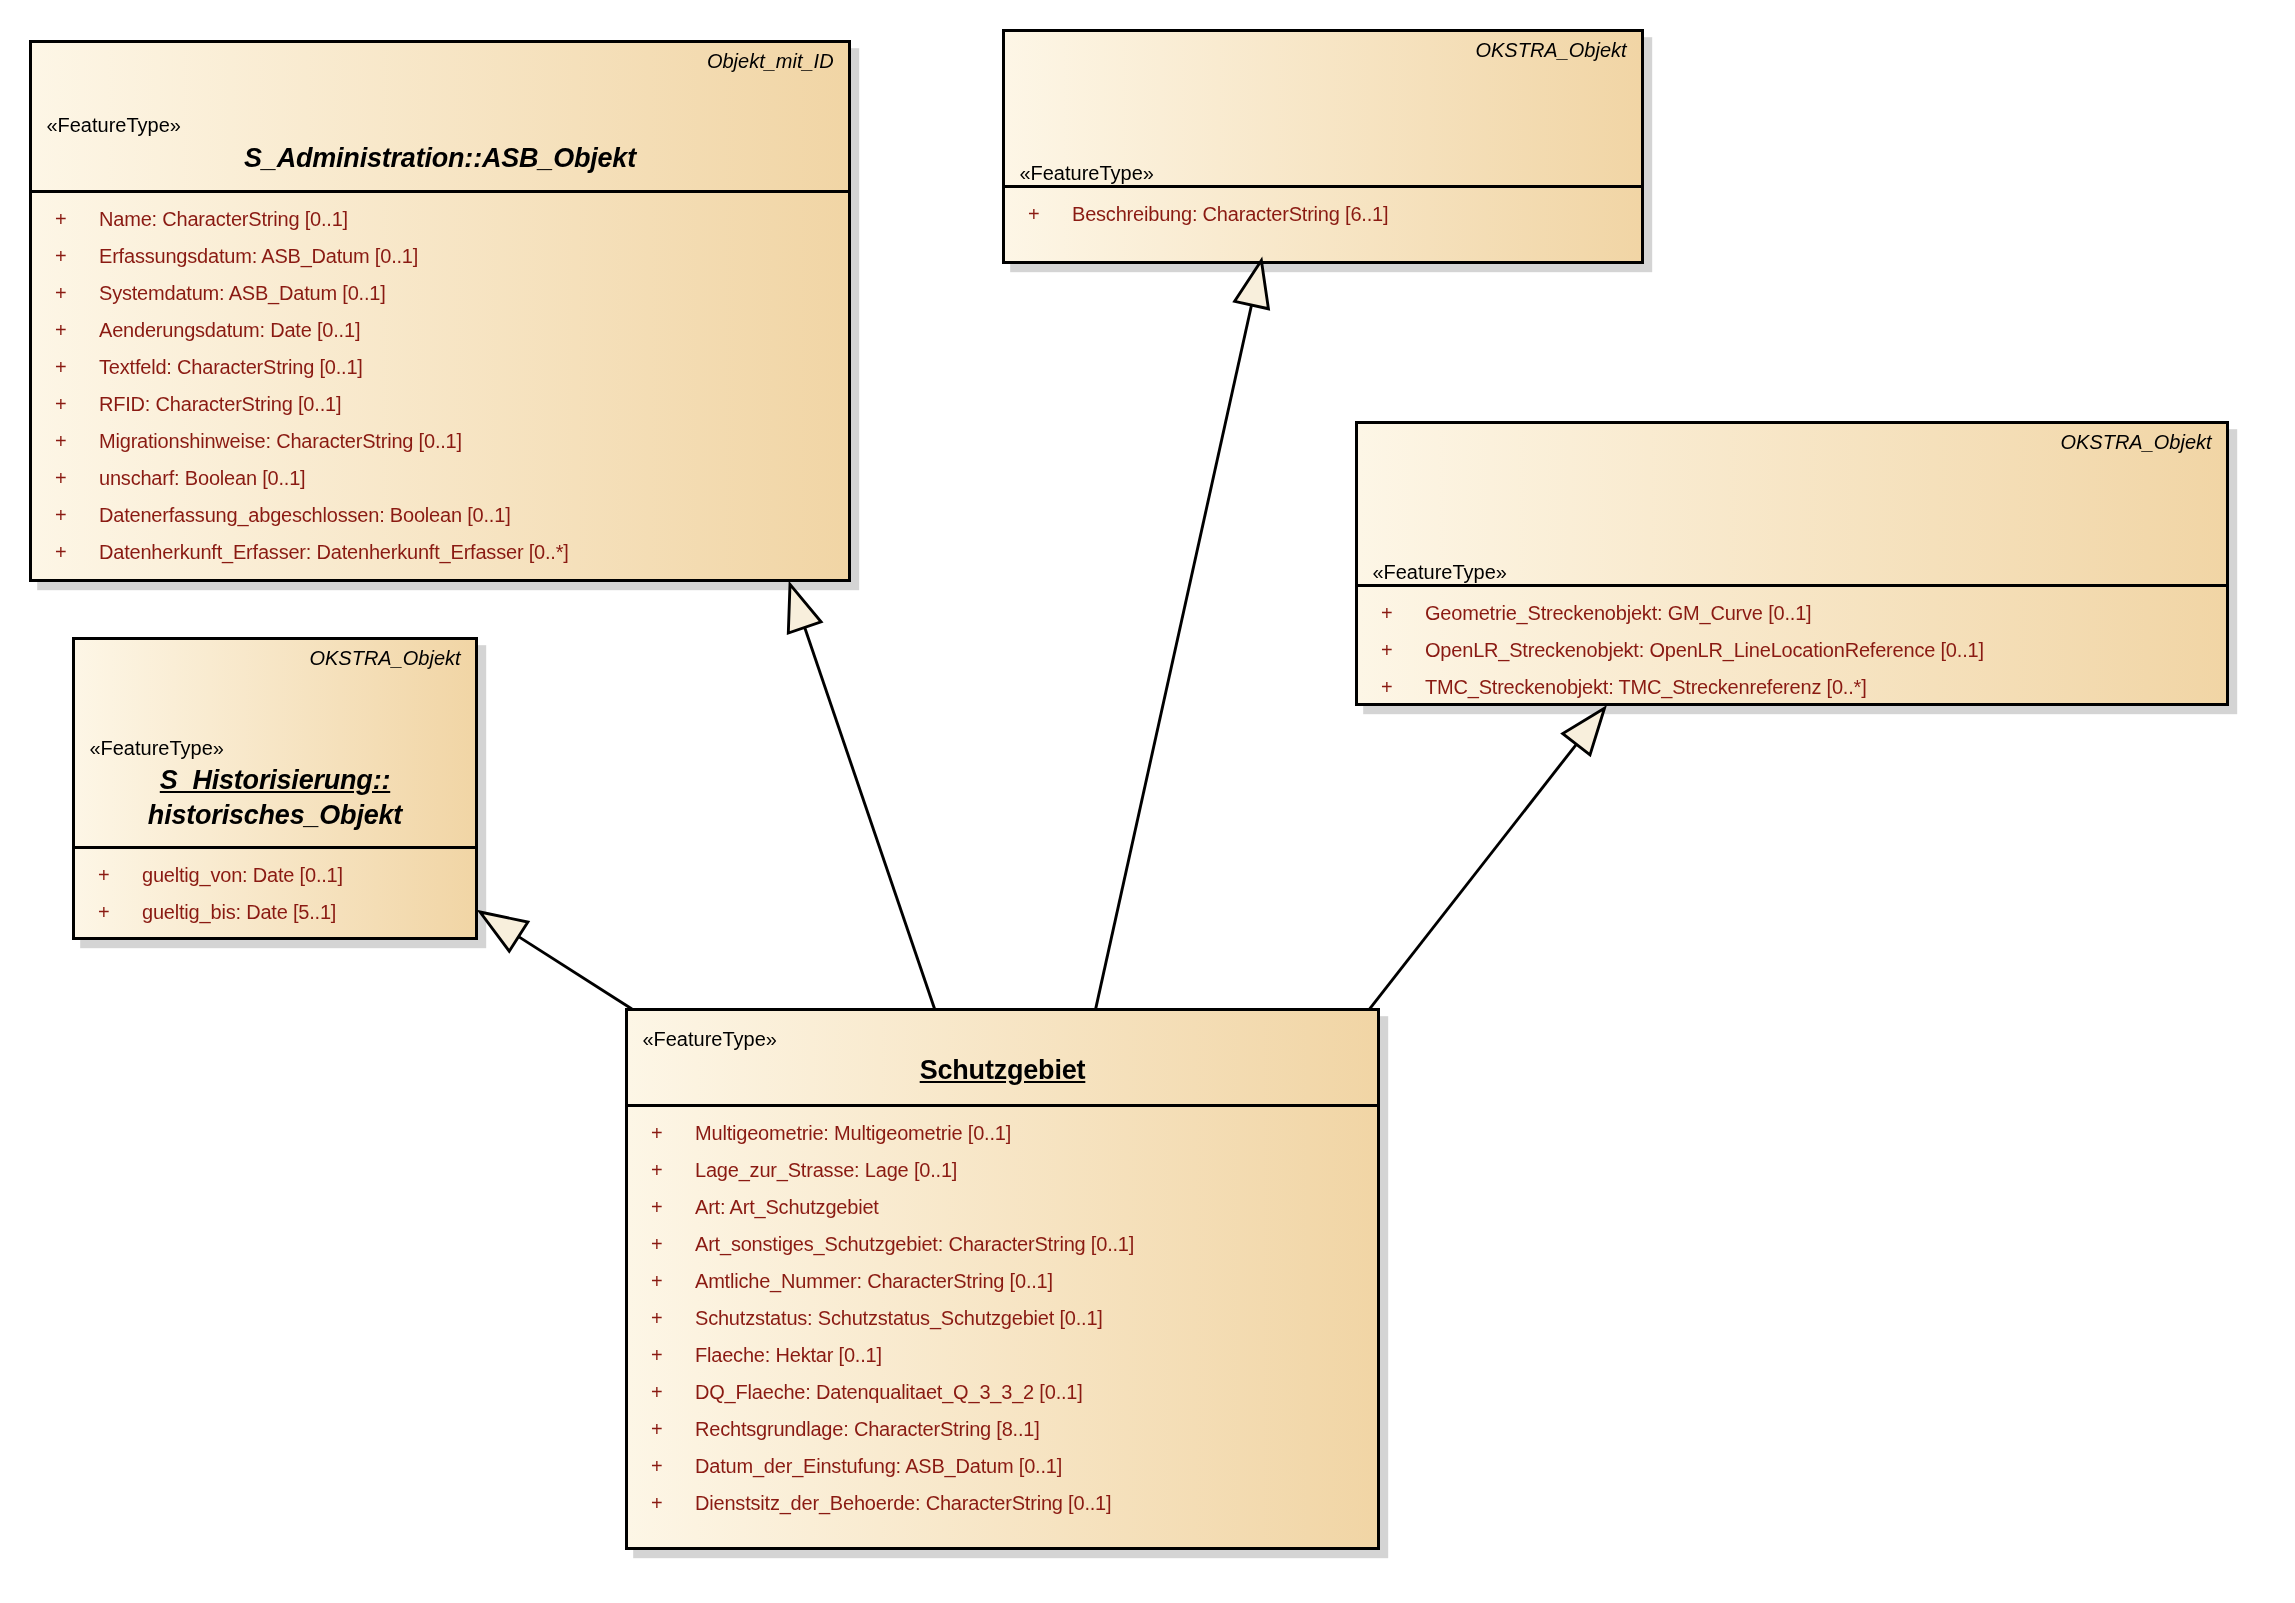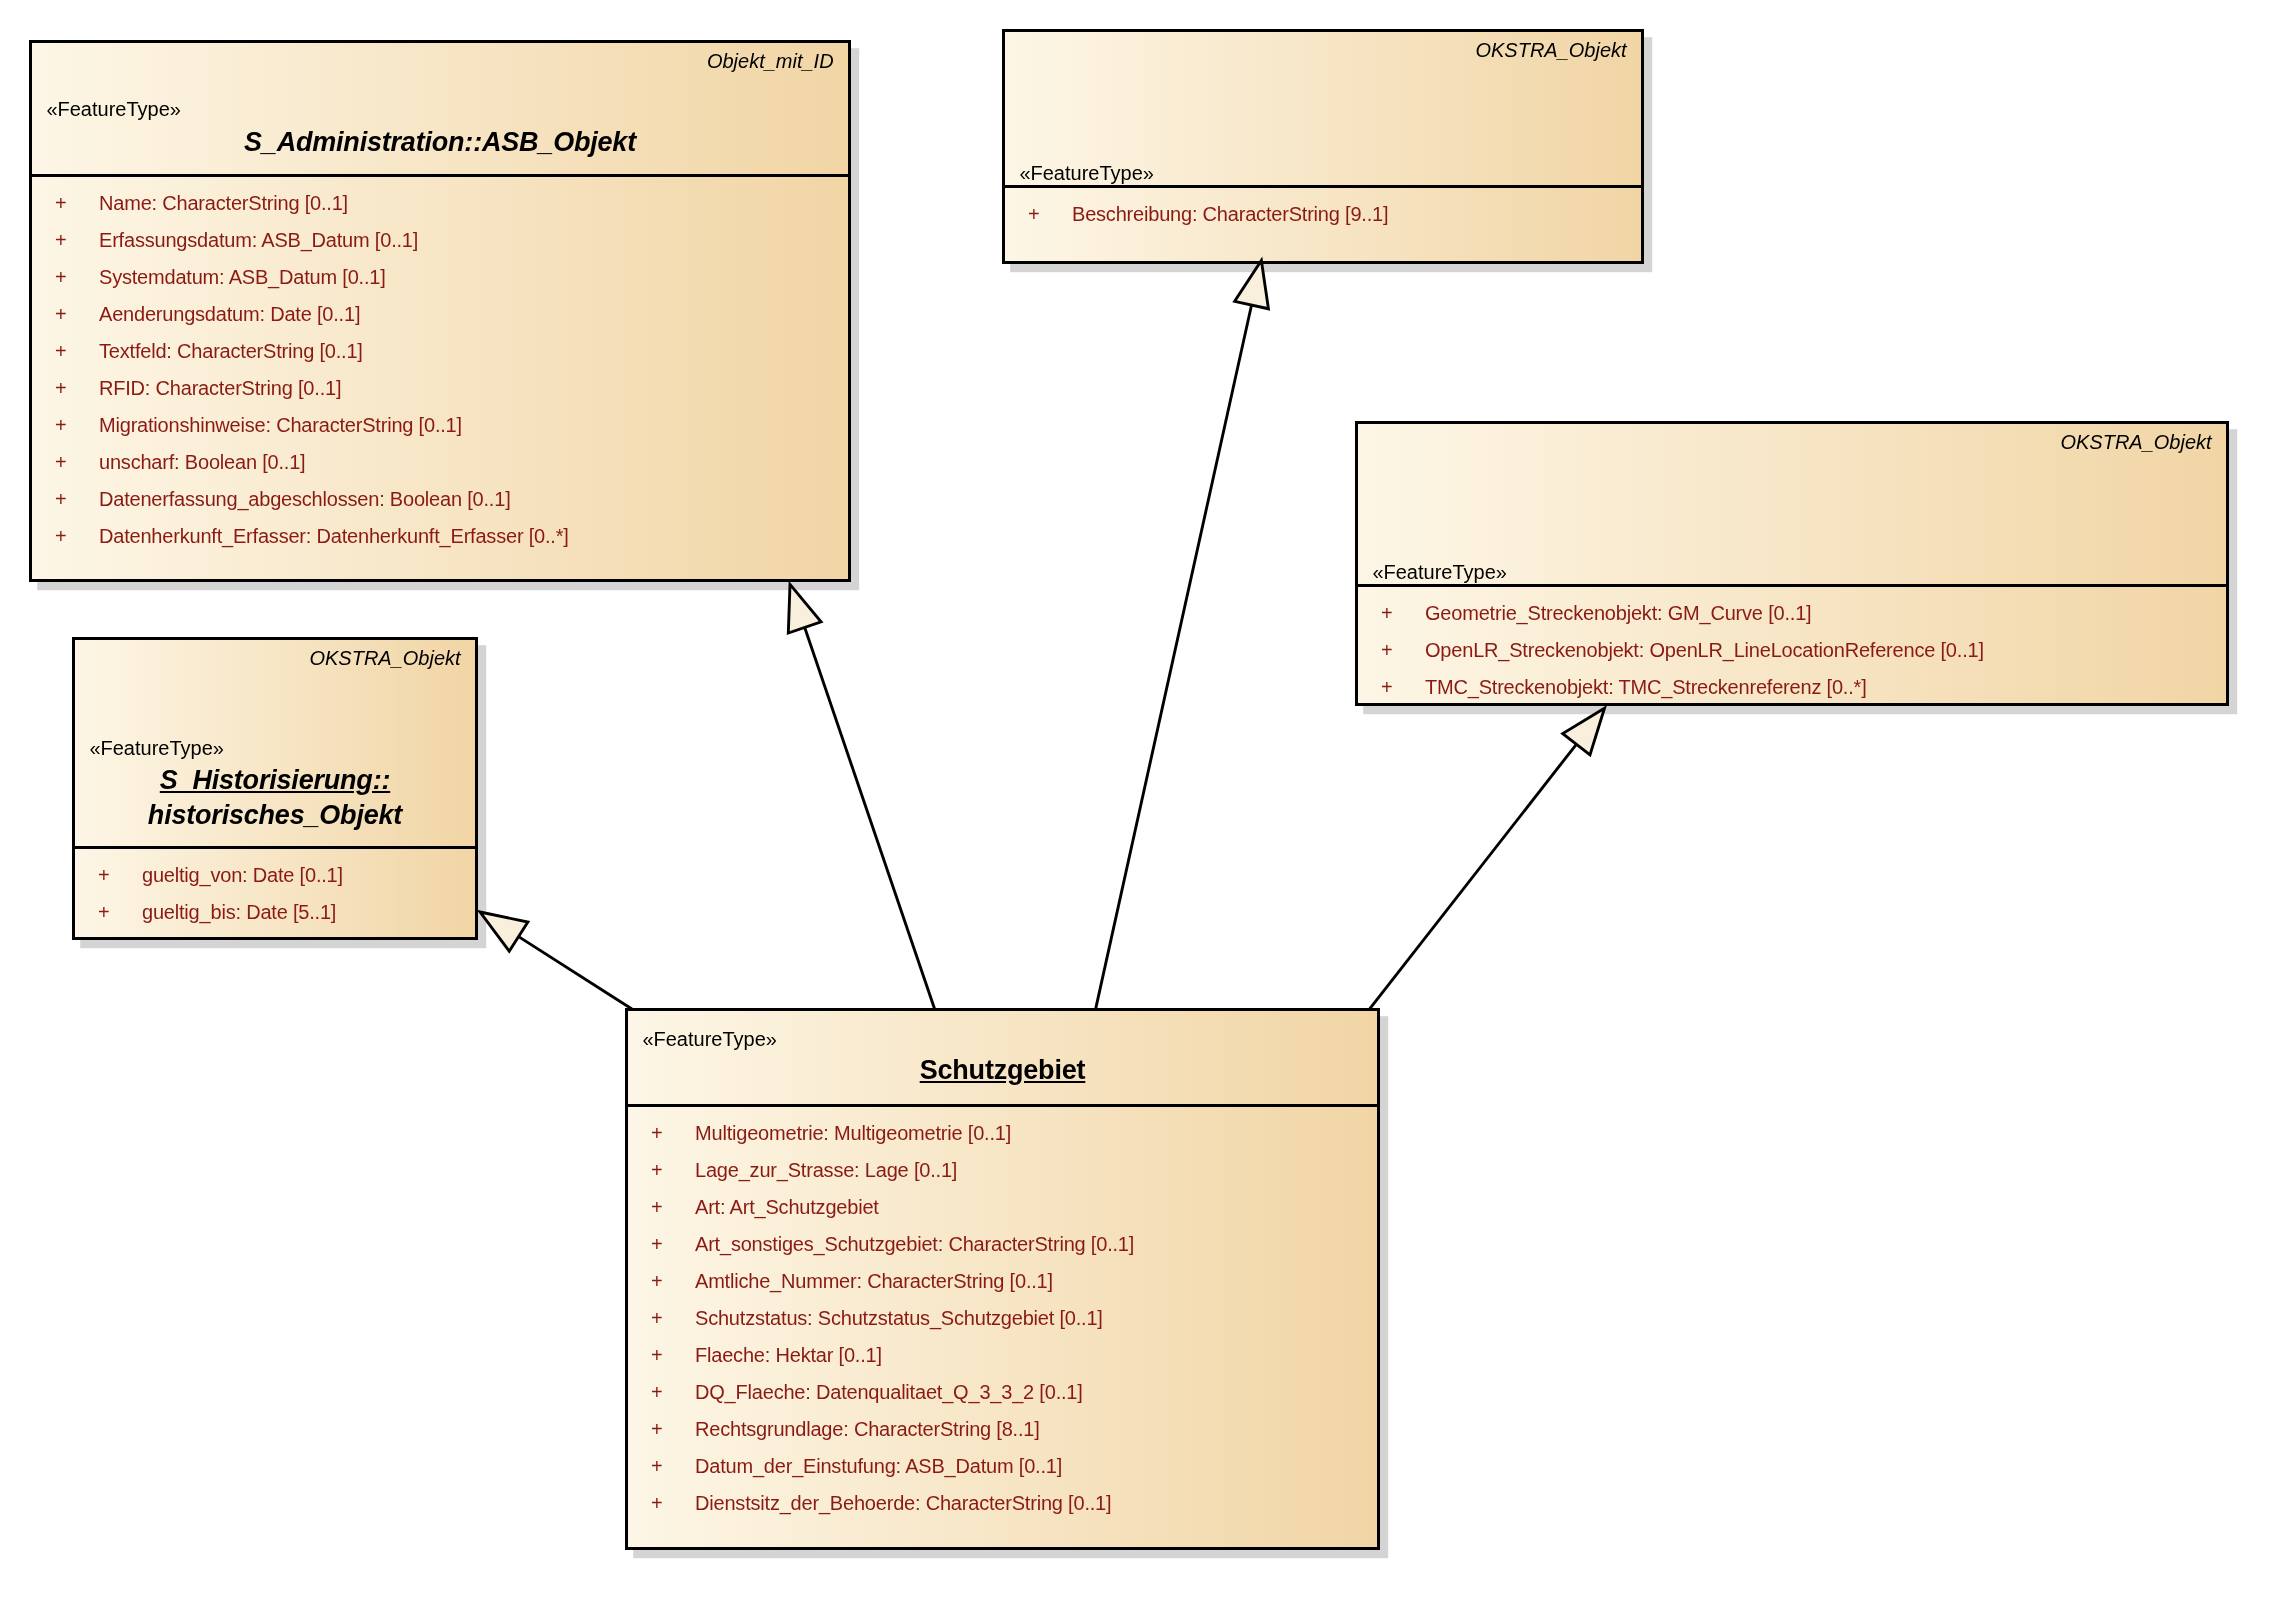--- a/index.html
+++ b/index.html
@@ -76,21 +76,21 @@
   .vis {
     flex: 0 0 auto;
     width: 44px;
     padding-left: 23px;
     box-sizing: content-box;
   }
   .atext { flex: 0 0 auto; }
 
   
   .b-asb     { left: 29px;   top: 40px;   width: 822px; height: 542px; }
-  .b-asb     .hdr { height: 131px; }
+  .b-asb     .hdr { height: 147px; }
   .b-wert    { left: 1002px; top: 29px;   width: 642px; height: 235px; }
   .b-wert    .hdr { height: 153px; }
   .b-strecke { left: 1355px; top: 421px;  width: 874px; height: 285px; }
   .b-strecke .hdr { height: 160px; }
   .b-hist    { left: 72px;  top: 637px; width: 406px;  height: 303px; }
   .b-hist    .hdr { height: 206px; }
   .b-schutz  { left: 625px; top: 1008px; width: 755px; height: 542px; }
   .b-schutz  .hdr { height: 93px; justify-content: center; }
   .b-schutz  .cname { margin: 2.9px 0 6.7px 0; text-decoration: underline; }
 
@@ -163,21 +163,21 @@
 
   <div class="uml-class b-wert">
     <div class="hdr">
       <div class="tag">OKSTRA_Objekt</div>
       <div class="spacer"></div>
       <div class="stereo">«FeatureType»</div>
     </div>
     <div class="attrs">
       <div class="attr">
           <span class="vis">+</span>
-          <span class="atext">Beschreibung: CharacterString [9..1]</span>
+          <span class="atext">Beschreibung: CharacterString [6..1]</span>
         </div>
     </div>
   </div>
 
   <div class="uml-class b-strecke">
     <div class="hdr">
       <div class="tag">OKSTRA_Objekt</div>
       <div class="spacer"></div>
       <div class="stereo">«FeatureType»</div>
     </div>

